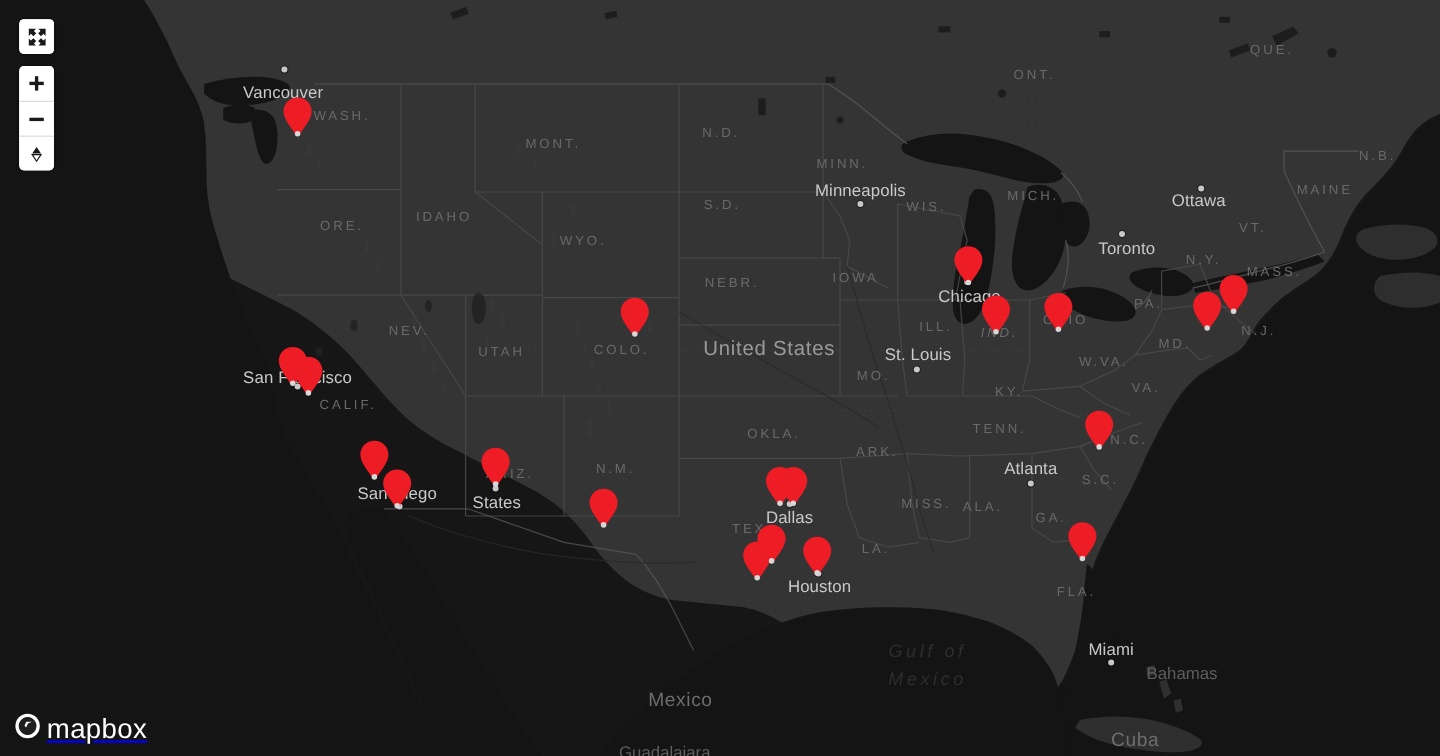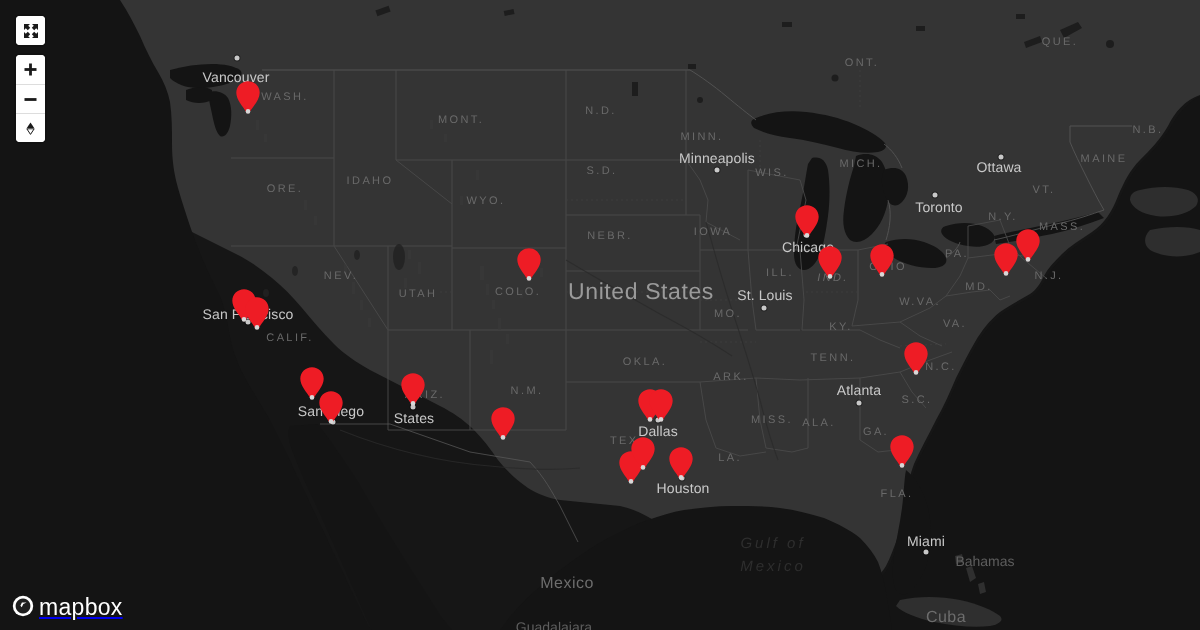--- a/index.html
+++ b/index.html
@@ -54,21 +54,21 @@
     color: #c9c9c9;
     font-weight: 400;
     letter-spacing: 0.1px;
   }
   .lbl-city-dim {
     font-size: 14px;
     color: #5e5e5e;
     font-weight: 400;
   }
   .lbl-country {
-    font-size: 23px;
+    font-size: 17px;
     color: #9a9a9a;
     letter-spacing: 0.6px;
     font-weight: 400;
   }
   .lbl-country-dim {
     font-size: 16px;
     color: #6d6d6d;
     letter-spacing: 0.5px;
   }
   .lbl-water {
@@ -534,21 +534,21 @@
       <div class="lbl lbl-state" style="left: 285px; top: 97px;">WASH.</div>
       <div class="lbl lbl-state" style="left: 285px; top: 189px;">ORE.</div>
       <div class="lbl lbl-state" style="left: 370px; top: 181px;">IDAHO</div>
       <div class="lbl lbl-state" style="left: 461px; top: 120px;">MONT.</div>
       <div class="lbl lbl-state" style="left: 486px; top: 201px;">WYO.</div>
       <div class="lbl lbl-state" style="left: 341px; top: 276px;">NEV.</div>
       <div class="lbl lbl-state" style="left: 418px; top: 294px;">UTAH</div>
       <div class="lbl lbl-state" style="left: 290px; top: 338px;">CALIF.</div>
       <div class="lbl lbl-state" style="left: 518px; top: 292px;">COLO.</div>
       <div class="lbl lbl-state" style="left: 425px; top: 395px;">ARIZ.</div>
-      <div class="lbl lbl-state" style="left: 513px; top: 391px; margin-left: 14px;">N.M.</div>
+      <div class="lbl lbl-state" style="left: 513px; top: 391px;">N.M.</div>
       <div class="lbl lbl-state" style="left: 601px; top: 111px;">N.D.</div>
       <div class="lbl lbl-state" style="left: 602px; top: 171px;">S.D.</div>
       <div class="lbl lbl-state" style="left: 610px; top: 236px;">NEBR.</div>
       <div class="lbl lbl-state" style="left: 702px; top: 137px;">MINN.</div>
       <div class="lbl lbl-state" style="left: 713px; top: 232px;">IOWA</div>
       <div class="lbl lbl-state" style="left: 772px; top: 173px;">WIS.</div>
       <div class="lbl lbl-state" style="left: 861px; top: 164px;">MICH.</div>
       <div class="lbl lbl-state" style="left: 780px; top: 273px;">ILL.</div>
       <div class="lbl lbl-state" style="left: 833px; top: 278px; font-style: italic;">IND.</div>
       <div class="lbl lbl-state" style="left: 888px; top: 267px;">OHIO</div>

